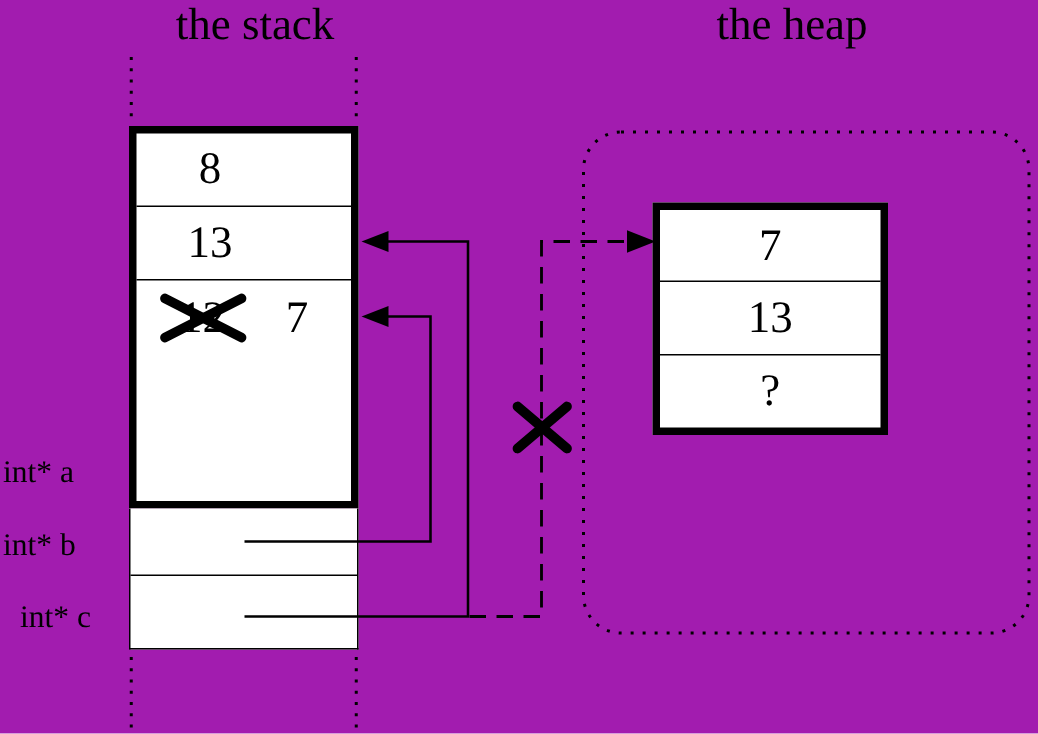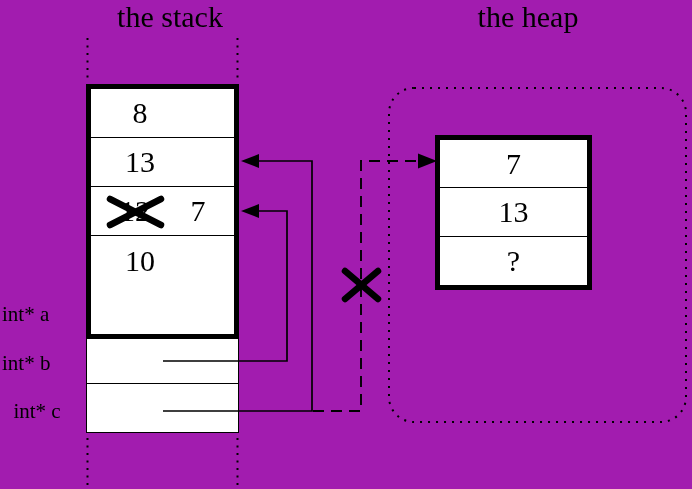--- a/index.html
+++ b/index.html
@@ -118,23 +118,20 @@
     <div class="cell">
       <span class="val" style="left:49px;">8</span>
     </div>
     <div class="cell">
       <span class="val" style="left:49px;">13</span>
     </div>
     <div class="cell">
       <span class="val" style="left:44px;">12</span>
       <span class="val" style="left:107px;">7</span>
     </div>
-    <div class="cell">
-      <span class="val" style="left:49px;">10</span>
-    </div>
   </div>
 
   <div class="ptr-box">
     <div class="pcell pcell-b"></div>
     <div class="pcell pcell-c"></div>
   </div>
 
   <div class="heap-box">
     <div class="cell">
       <span class="val">7</span>

